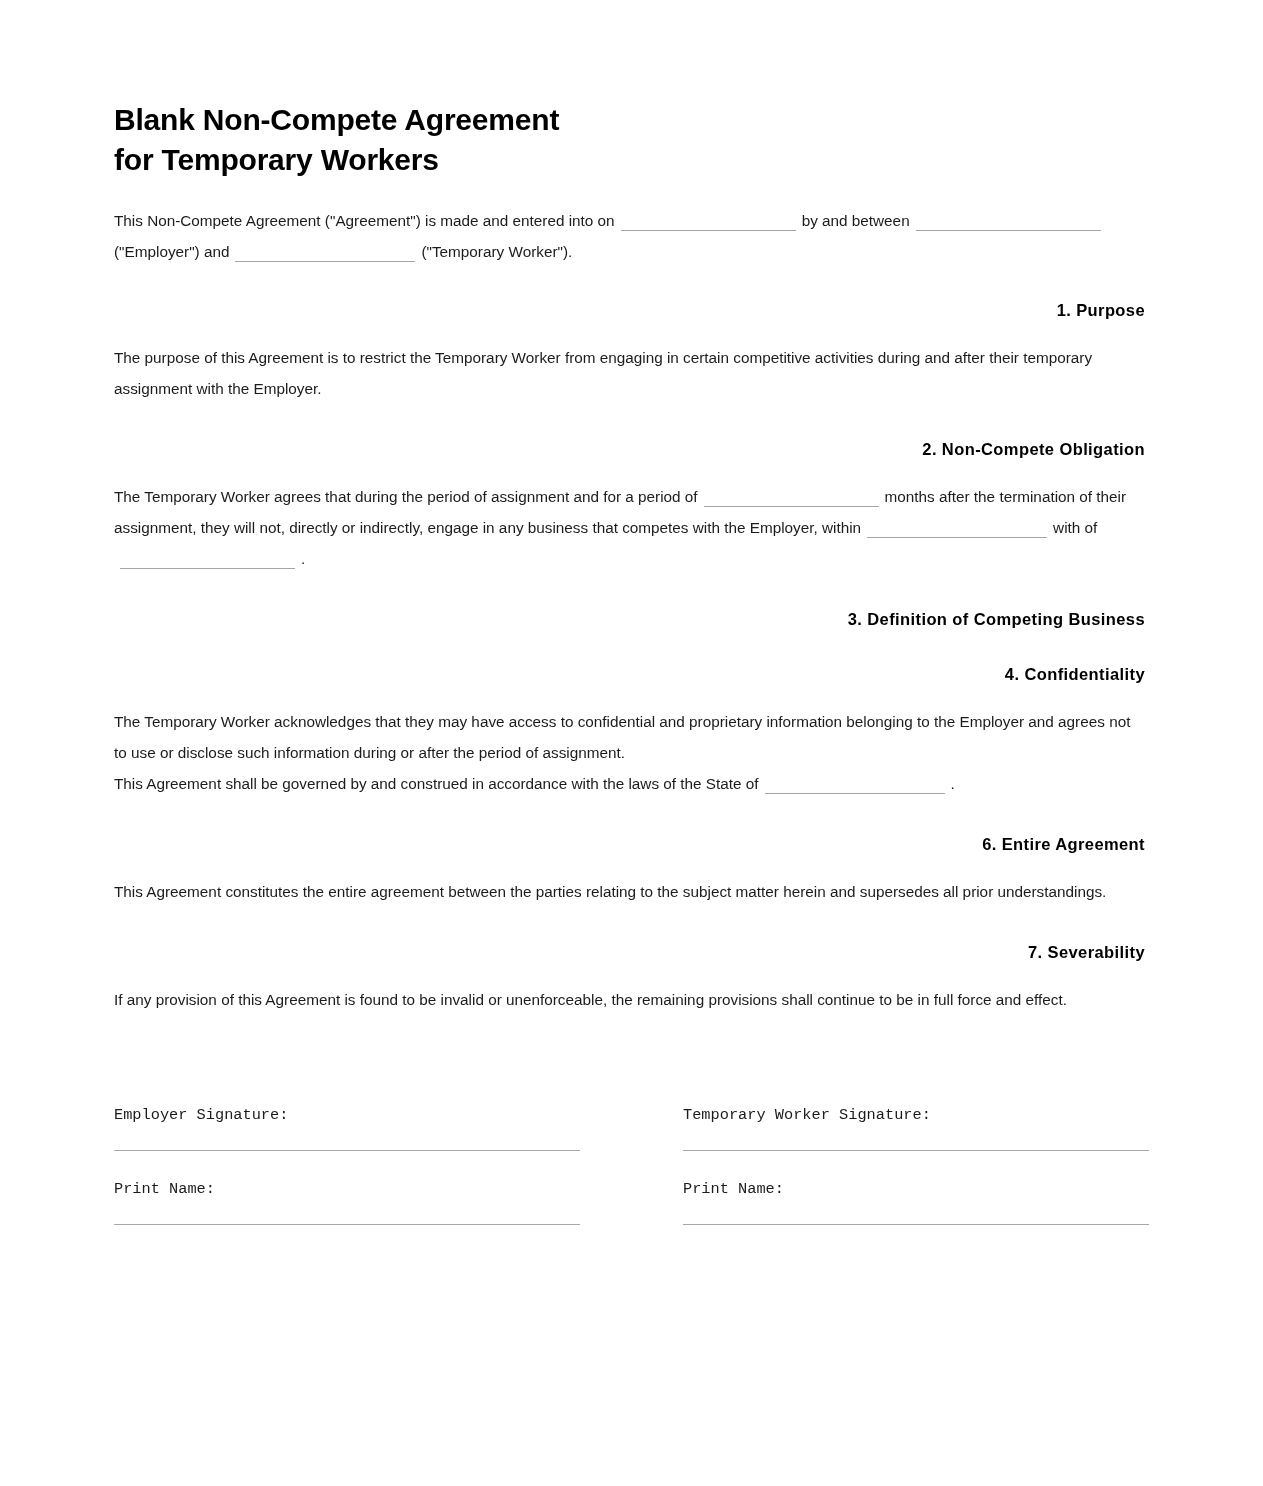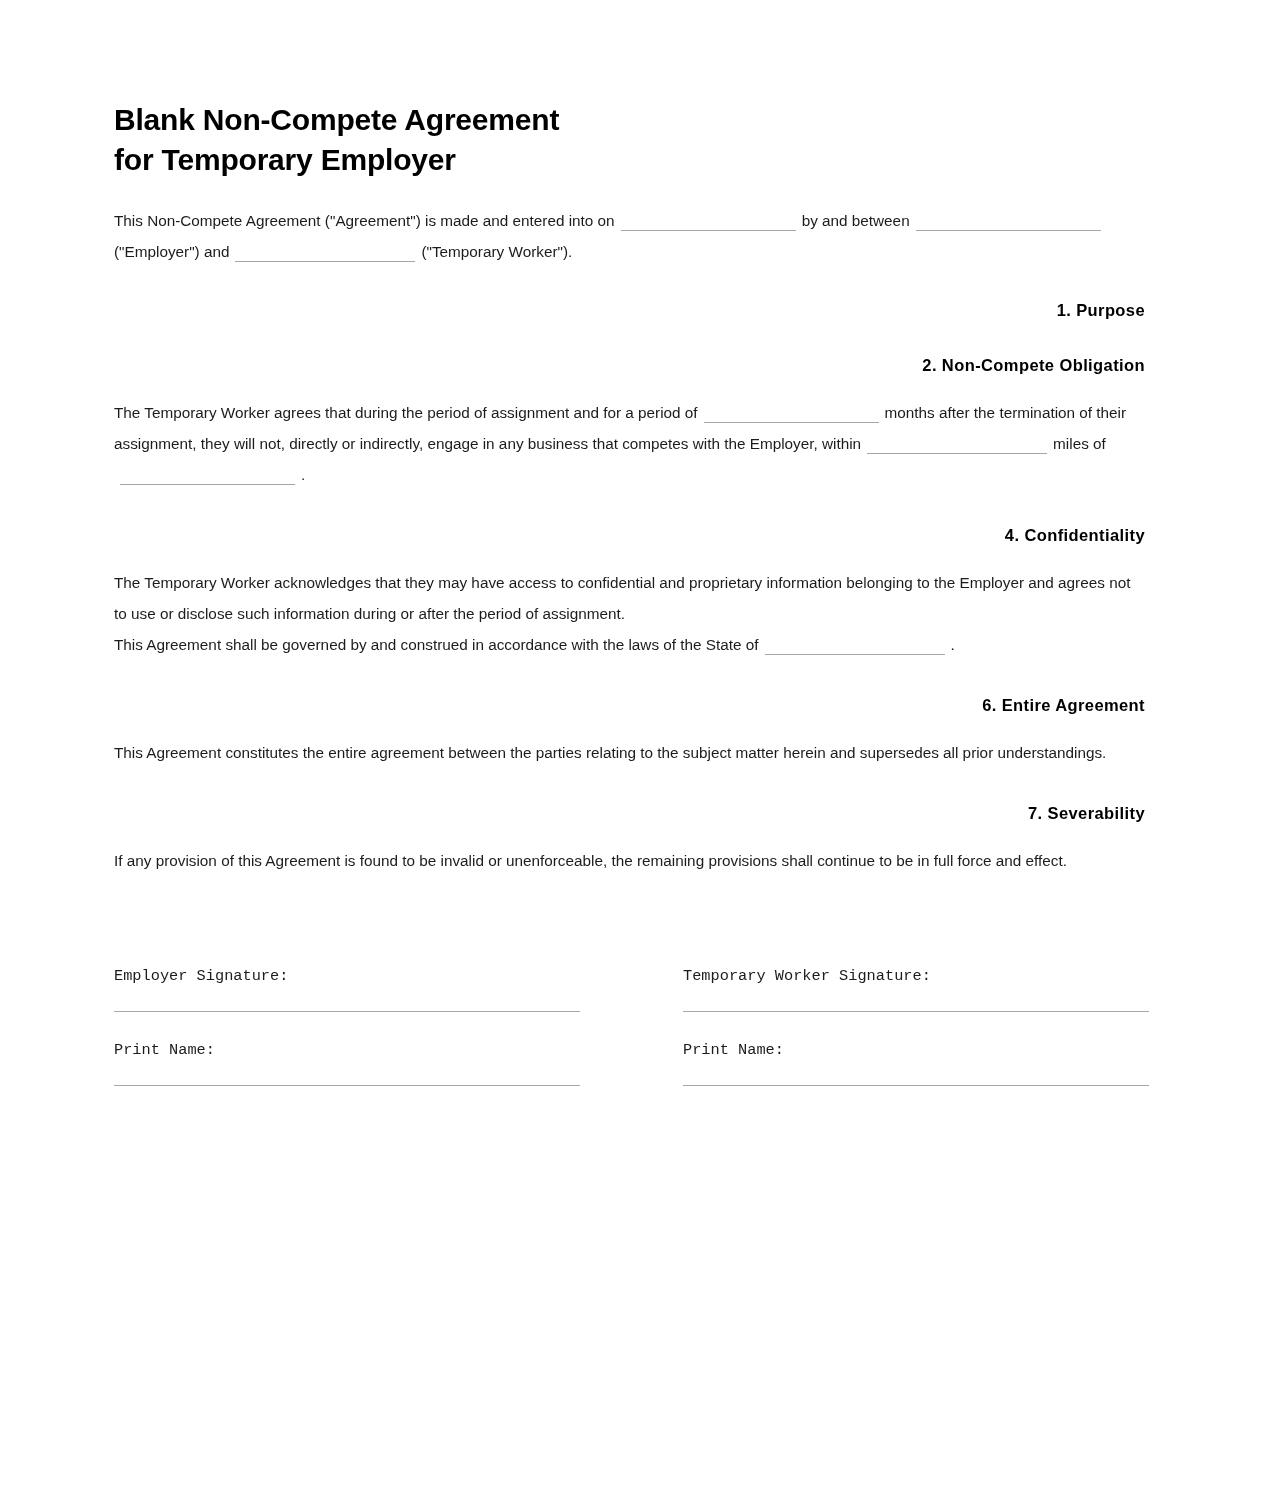--- a/index.html
+++ b/index.html
@@ -98,34 +98,36 @@
   }
   .sig-rule.last { margin-bottom: 0; }
 </style>
 </head>
 <body>
 
 <div class="page">
 
   <h1 class="doc-title">
     <span>Blank Non-Compete Agreement</span>
-    <span class="line2">for Temporary Employer</span>
+    <span class="line2">for Temporary Workers</span>
   </h1>
 
   <p class="para intro">
     <span>This Non-Compete Agreement ("Agreement") is made and entered into on</span><span class="blank w175"></span><span>by and between</span><span class="blank w185"></span><span>("Employer") and</span><span class="blank w180"></span><span>("Temporary Worker").</span>
   </p>
 
   <h2 class="section-heading">1. Purpose</h2>
+  <p class="para body-para">The purpose of this Agreement is to restrict the Temporary Worker from engaging in certain competitive activities during and after their temporary assignment with the Employer.</p>
 
   <h2 class="section-heading">2. Non-Compete Obligation</h2>
   <p class="para body-para">
-    <span>The Temporary Worker agrees that during the period of assignment and for a period of</span><span class="blank w175"></span><span>months after the termination of their assignment, they will not, directly or indirectly, engage in any business that competes with the Employer, within</span><span class="blank w180"></span><span>miles of</span><span class="blank w175"></span><span>.</span>
+    <span>The Temporary Worker agrees that during the period of assignment and for a period of</span><span class="blank w175"></span><span>months after the termination of their assignment, they will not, directly or indirectly, engage in any business that competes with the Employer, within</span><span class="blank w180"></span><span>with of</span><span class="blank w175"></span><span>.</span>
   </p>
 
+  <h2 class="section-heading">3. Definition of Competing Business</h2>
 
   <h2 class="section-heading">4. Confidentiality</h2>
   <p class="para body-para">The Temporary Worker acknowledges that they may have access to confidential and proprietary information belonging to the Employer and agrees not to use or disclose such information during or after the period of assignment.</p>
 
   <p class="para body-para">
     <span>This Agreement shall be governed by and construed in accordance with the laws of the State of</span><span class="blank w180"></span><span>.</span>
   </p>
 
   <h2 class="section-heading">6. Entire Agreement</h2>
   <p class="para body-para">This Agreement constitutes the entire agreement between the parties relating to the subject matter herein and supersedes all prior understandings.</p>

